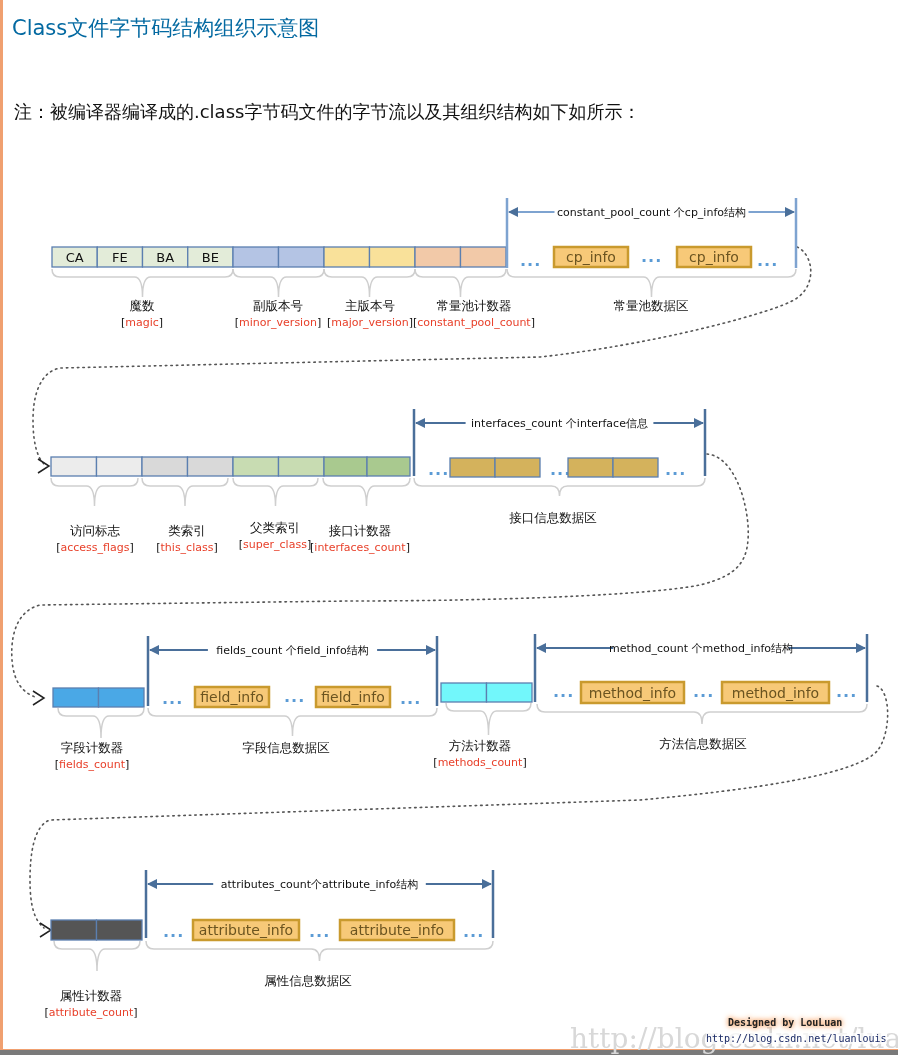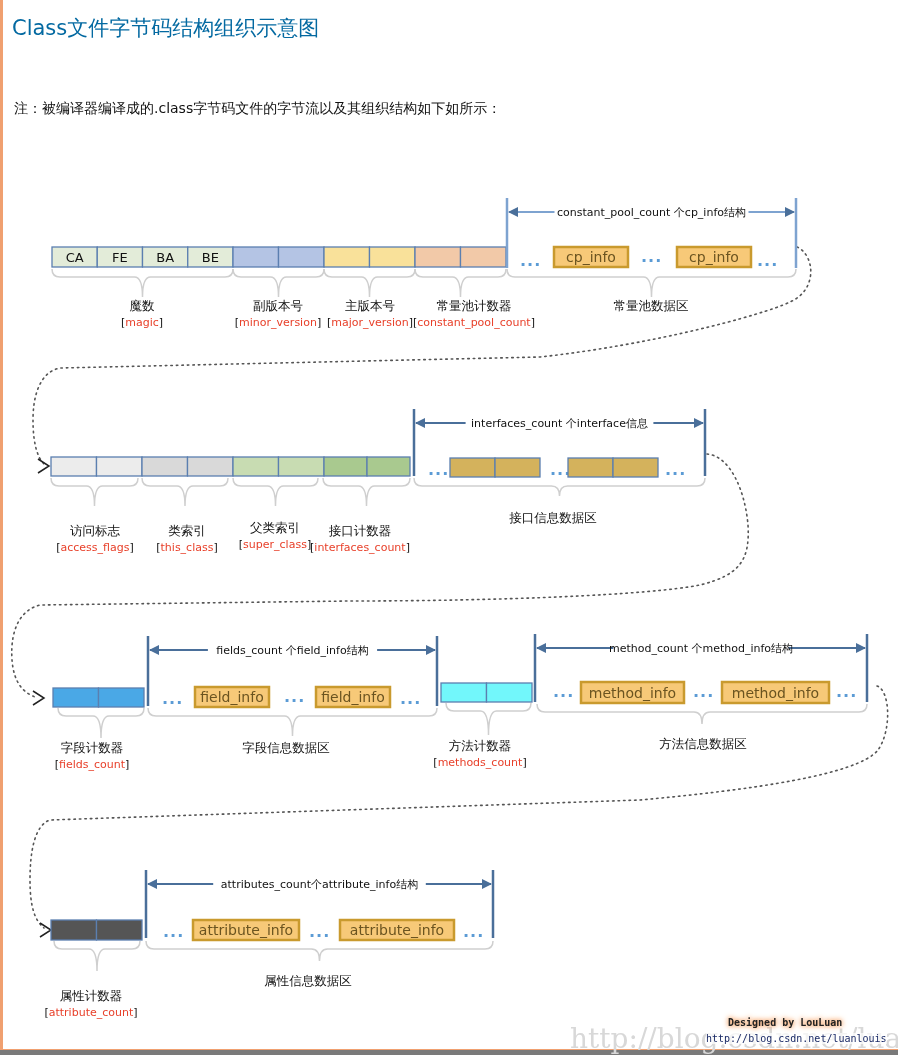--- a/index.html
+++ b/index.html
@@ -2,21 +2,21 @@
 <html><head>
 <meta charset="utf-8">
 <style>
   html, body { margin:0; padding:0; background:#fff; }
   body { width:898px; height:1055px; position:relative; overflow:hidden;
          font-family:"DejaVu Sans", "Liberation Sans", sans-serif; }
   .leftbar { position:absolute; left:0; top:0; width:3px; height:1055px; background:#f0a070; }
   .bottombar { position:absolute; left:0; top:1050px; width:898px; height:5px; background:#7a7a7a; }
   .bottombar2 { position:absolute; left:0; top:1049px; width:898px; height:1px; background:#f0a070; }
   .title { position:absolute; left:12px; top:14px; font-size:21px; color:#0369a1; white-space:nowrap; }
-  .note { position:absolute; left:14px; top:100px; font-size:14px; color:#111; white-space:nowrap; }
+  .note { position:absolute; left:14px; top:100px; font-size:18px; color:#111; white-space:nowrap; }
   svg#diagram { position:absolute; left:0; top:0; }
   .cell-text { font-size:13px; fill:#111; }
   .lbl-cn { font-size:12.5px; fill:#111; }
   .lbl-en { font-size:11px; fill:#e8402a; }
   .lbl-br { font-size:11px; fill:#111; }
   .span-txt { font-size:11px; fill:#111; }
   .info-txt { font-size:14px; fill:#6b5420; }
   .dots { font-size:16px; fill:#5b9bd5; font-weight:bold; letter-spacing:1px; }
   .wm { position:absolute; left:570px; top:1022px; font-size:28px; color:#d8d8d8;
         font-family:"DejaVu Serif", serif; white-space:nowrap; }

